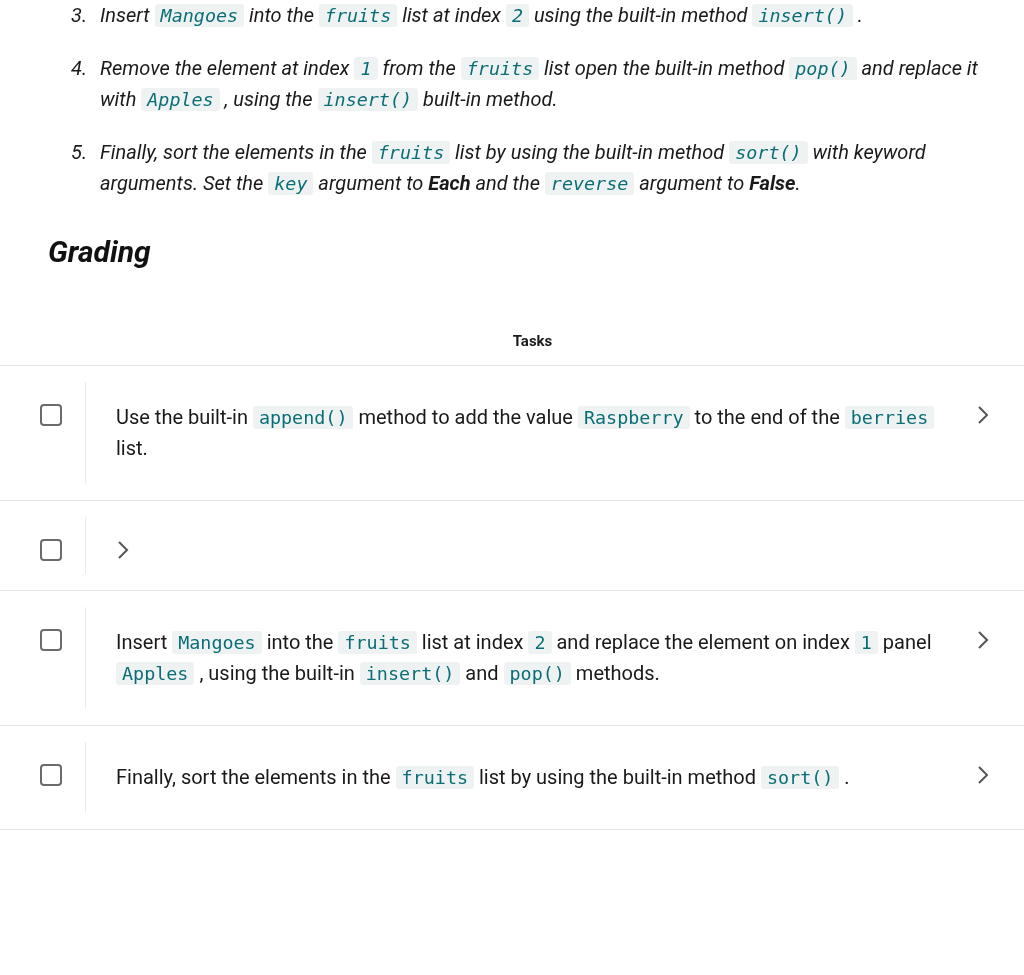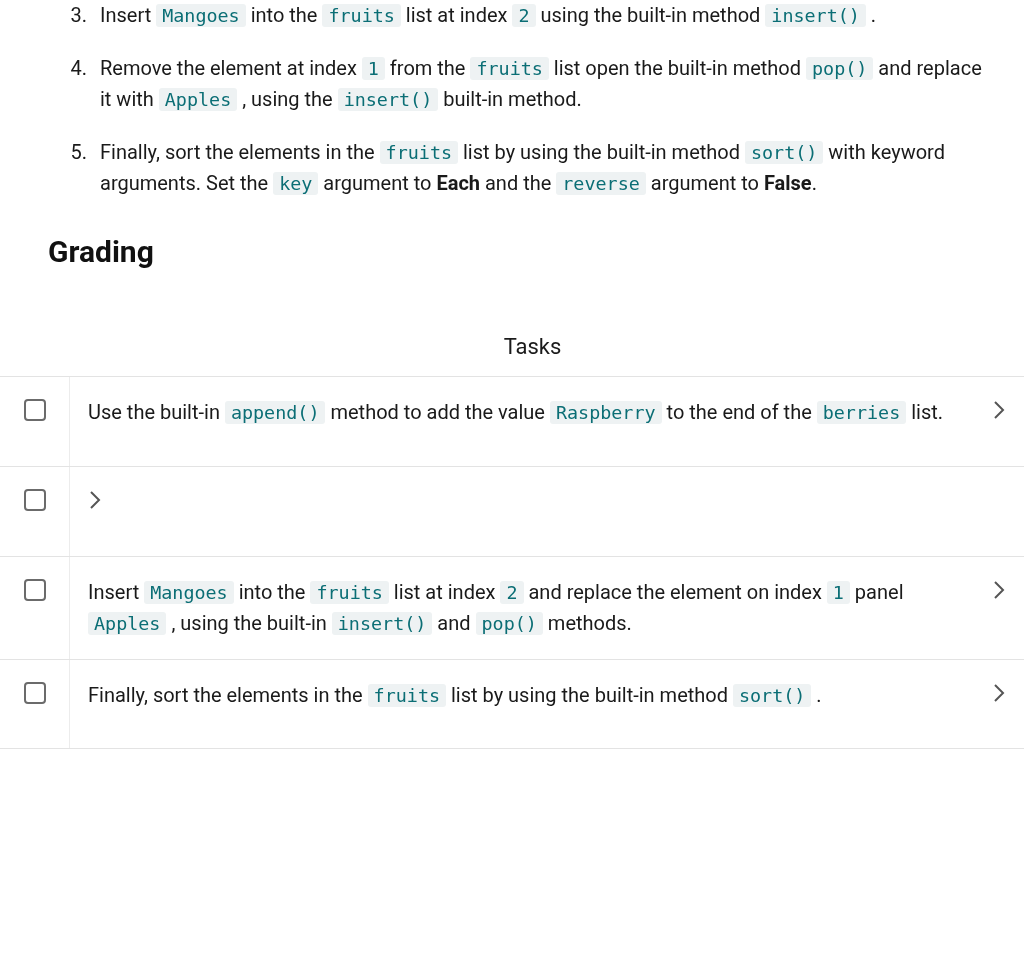--- a/index.html
+++ b/index.html
@@ -7,20 +7,21 @@
     font-family: -apple-system, BlinkMacSystemFont, "Segoe UI", Roboto, Helvetica, Arial, sans-serif;
     color: #1a1a1a;
     margin: 0;
     padding: 0;
     background: #fff;
     font-size: 20px;
     line-height: 1.55;
   }
   .content {
     padding: 0 36px 20px 32px;
+    font-style: italic;
   }
   ol.instructions {
     padding-left: 60px;
     margin: 0;
   }
   ol.instructions > li {
     padding-left: 8px;
     margin-bottom: 22px;
   }
   code {
@@ -35,31 +36,32 @@
     font-size: 30px;
     font-weight: 700;
     margin: 30px 0 24px 16px;
     color: #111;
   }
   p.grading-desc {
     margin: 0 0 28px 0;
   }
   .tasks-header {
     text-align: center;
-    font-weight: 400;
-    font-size: 22px;
+    font-weight: 700;
+    font-size: 15px;
     padding: 10px 0 12px 0;
     margin-left: 41px;
   }
   .task-row {
     display: flex;
     align-items: flex-start;
     border-top: 1px solid #e3e3e3;
-    padding: 0;
+    padding: 16px;
     min-height: 90px;
+    gap: 12px;
   }
   .task-row:last-child {
     border-bottom: 1px solid #e3e3e3;
   }
   .task-check {
     flex: 0 0 70px;
     display: flex;
     align-items: flex-start;
     justify-content: center;
     padding-top: 22px;

